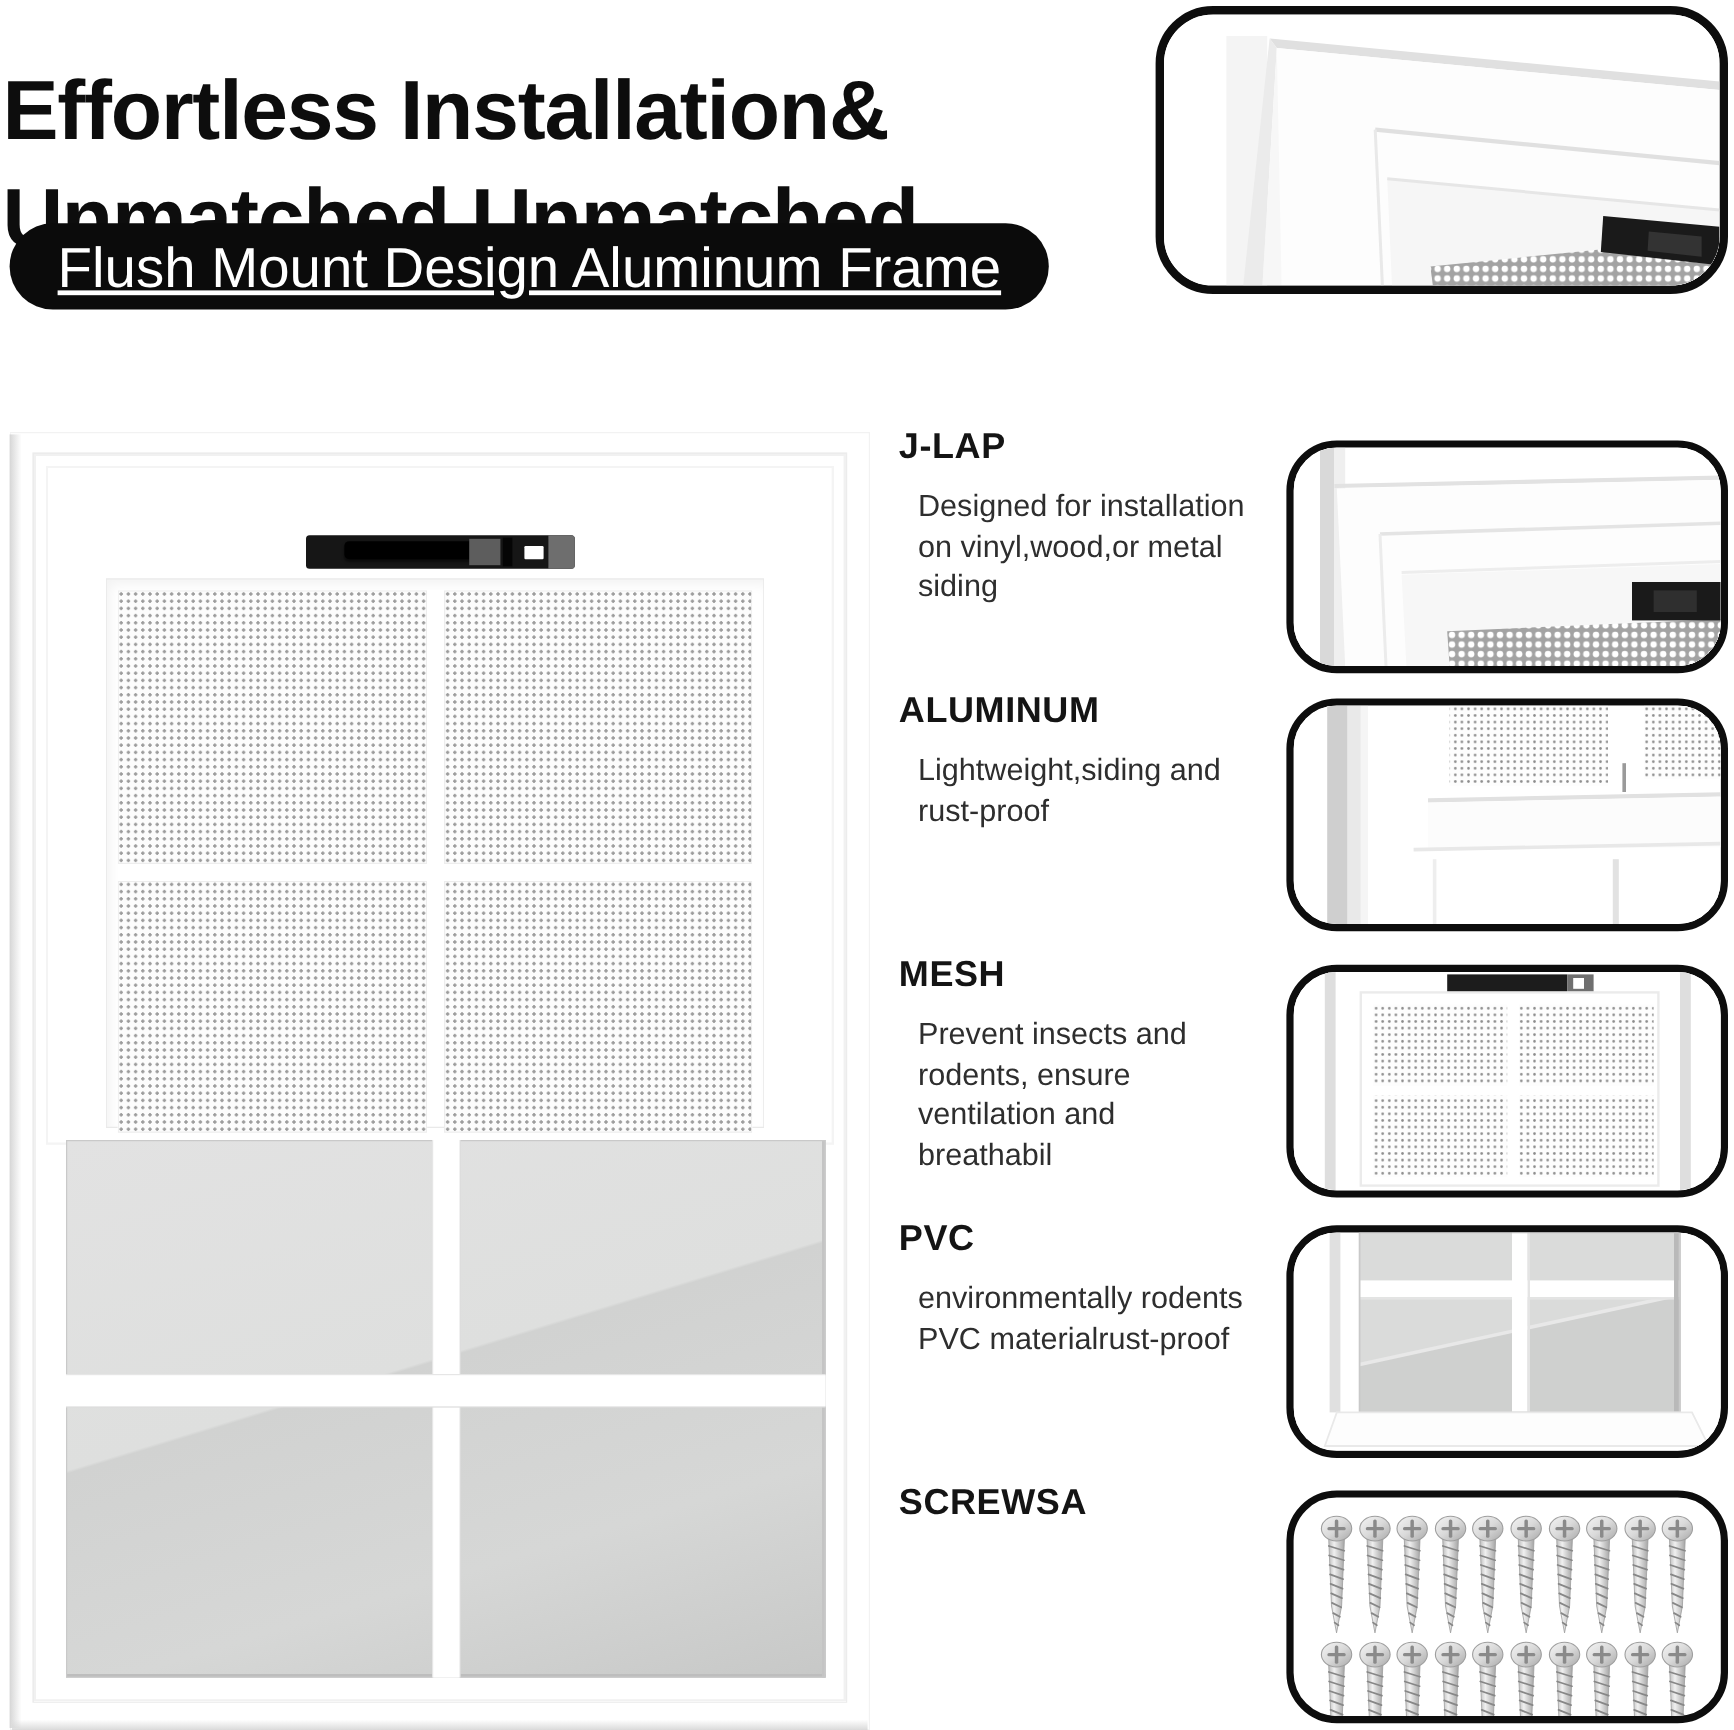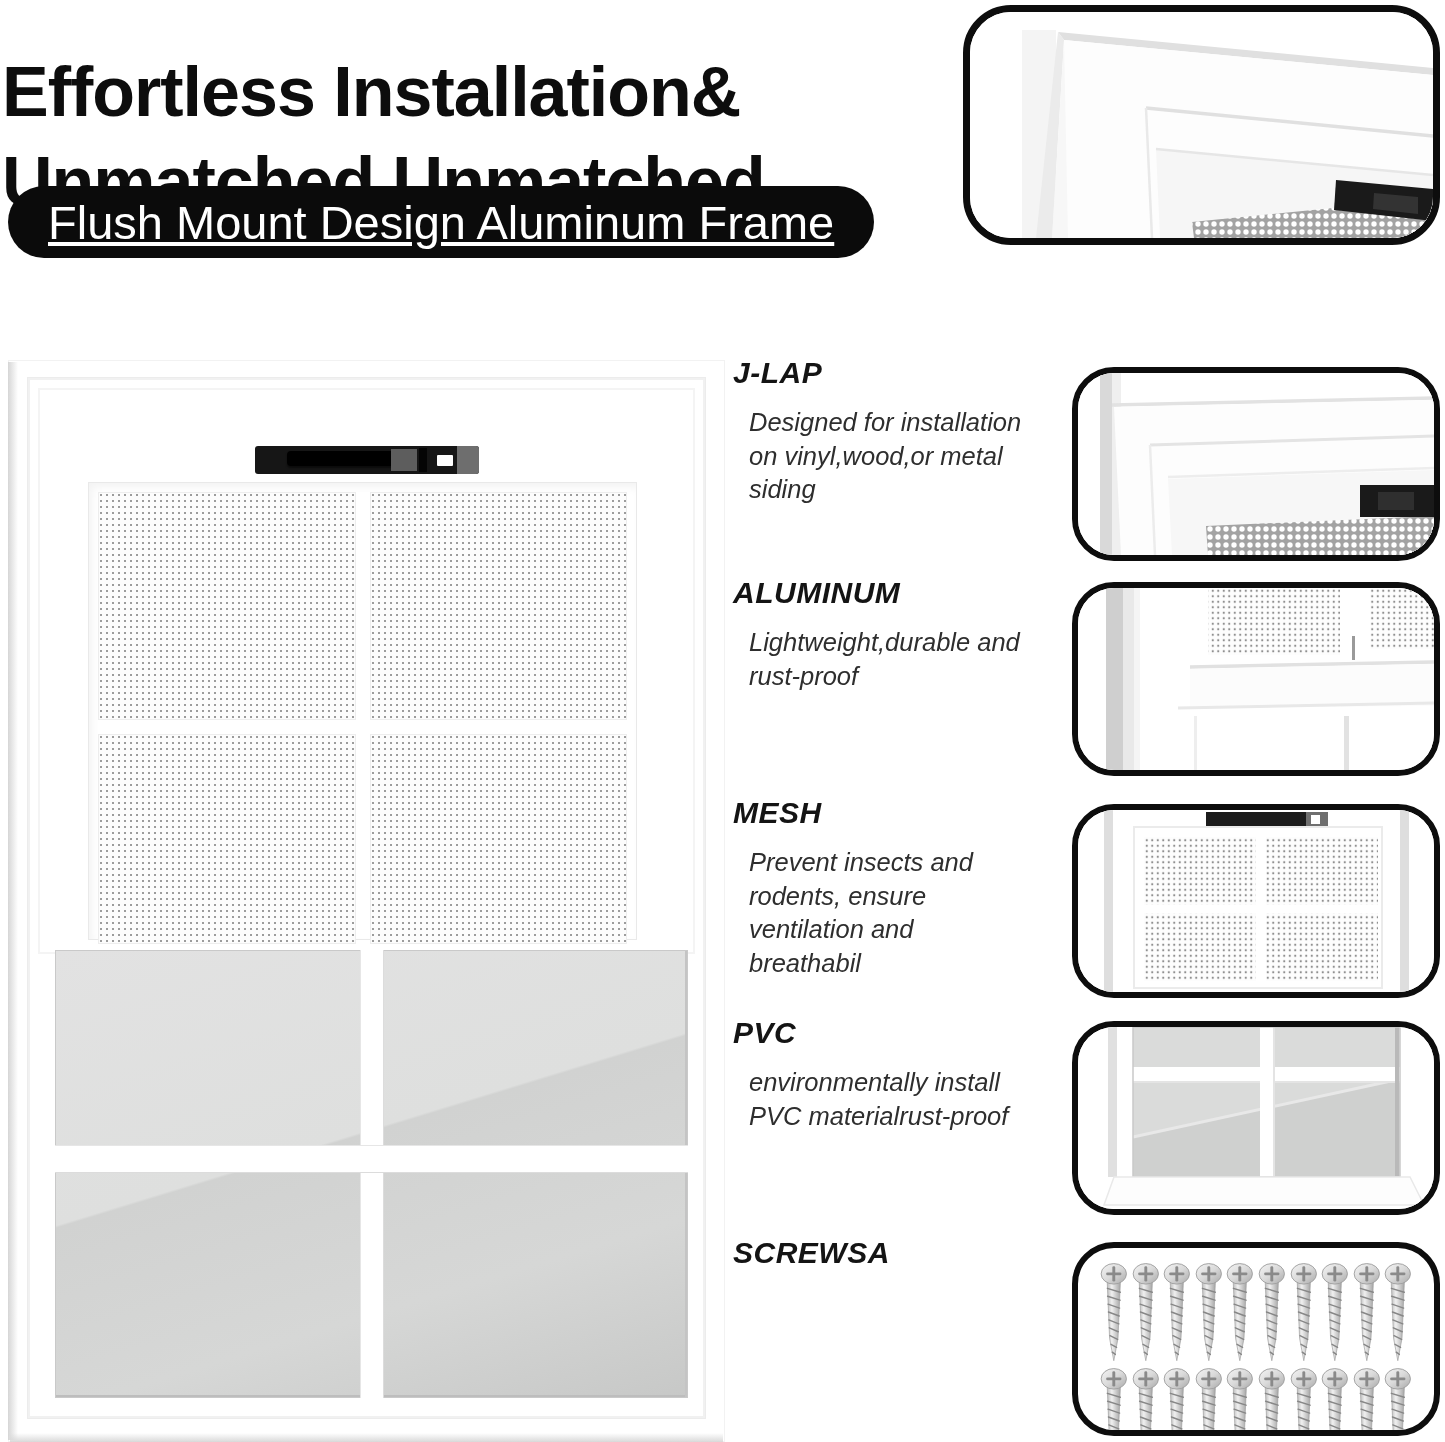--- a/index.html
+++ b/index.html
@@ -48,21 +48,21 @@
   .mp-glass{position:absolute;left:47px;right:37px;top:590px;bottom:44px;}
   .glass-bg{position:absolute;inset:0;
             background:linear-gradient(163deg,#e2e2e2 0%,#dedfde 43%,#d1d2d1 43.4%,#d6d7d6 72%,#c7c8c7 100%);
             box-shadow:inset 0 0 0 1px #c9c9c9, inset -3px 0 0 #c4c4c4, inset 0 -3px 0 #bdbdbd;}
   .glass-mull-v{position:absolute;left:calc(50% - 11px);width:22px;top:0;bottom:0;background:#fff;
                 box-shadow:1px 0 0 #dcdcdc,-1px 0 0 #e6e6e6;}
   .glass-mull-h{position:absolute;left:0;right:0;top:196px;height:26px;background:#fff;
                 box-shadow:0 1px 0 #dcdcdc,0 -1px 0 #e6e6e6;}
 
   
-  .feature{position:absolute;left:733px;width:312px;font-style:italic;}
+  .feature{position:absolute;left:749px;width:312px;}
   .feature h3{margin:0 0 10px 0;font-size:30px;font-weight:800;letter-spacing:.5px;color:#141414;}
   .feature p{margin:16px;font-size:25.5px;line-height:1.32;color:#2e2e2e;}
   .f0{top:356px}.f1{top:576px}.f2{top:796px}.f3{top:1016px}.f4{top:1236px}
 
   
   .detail{position:absolute;left:1072px;width:368px;height:194px;border:6px solid #0d0d0d;
           border-radius:42px;background:#fff;overflow:hidden;box-sizing:border-box;}
   .detail svg{display:block;width:100%;height:100%;}
   .d0{top:367px}.d1{top:582px}.d2{top:804px}.d3{top:1021px}.d4{top:1242px}
 
@@ -158,29 +158,29 @@
     </div>
   </figure>
 
   <section>
     <div class="feature f0">
       <h3>J-LAP</h3>
       <p>Designed for installation on vinyl,wood,or metal siding</p>
     </div>
     <div class="feature f1">
       <h3>ALUMINUM</h3>
-      <p>Lightweight,durable and rust-proof</p>
+      <p>Lightweight,siding and rust-proof</p>
     </div>
     <div class="feature f2">
       <h3>MESH</h3>
       <p>Prevent insects and rodents, ensure ventilation and breathabil</p>
     </div>
     <div class="feature f3">
       <h3>PVC</h3>
-      <p>environmentally install PVC materialrust-proof</p>
+      <p>environmentally rodents PVC materialrust-proof</p>
     </div>
     <div class="feature f4">
       <h3>SCREWSA</h3>
     </div>
   </section>
 
   <figure class="detail d0">
     <svg viewBox="0 0 356 182" preserveAspectRatio="none">
       <rect width="356" height="182" fill="#ffffff"></rect>
       <rect x="22" y="0" width="12" height="182" fill="#d9d9d9"></rect>

